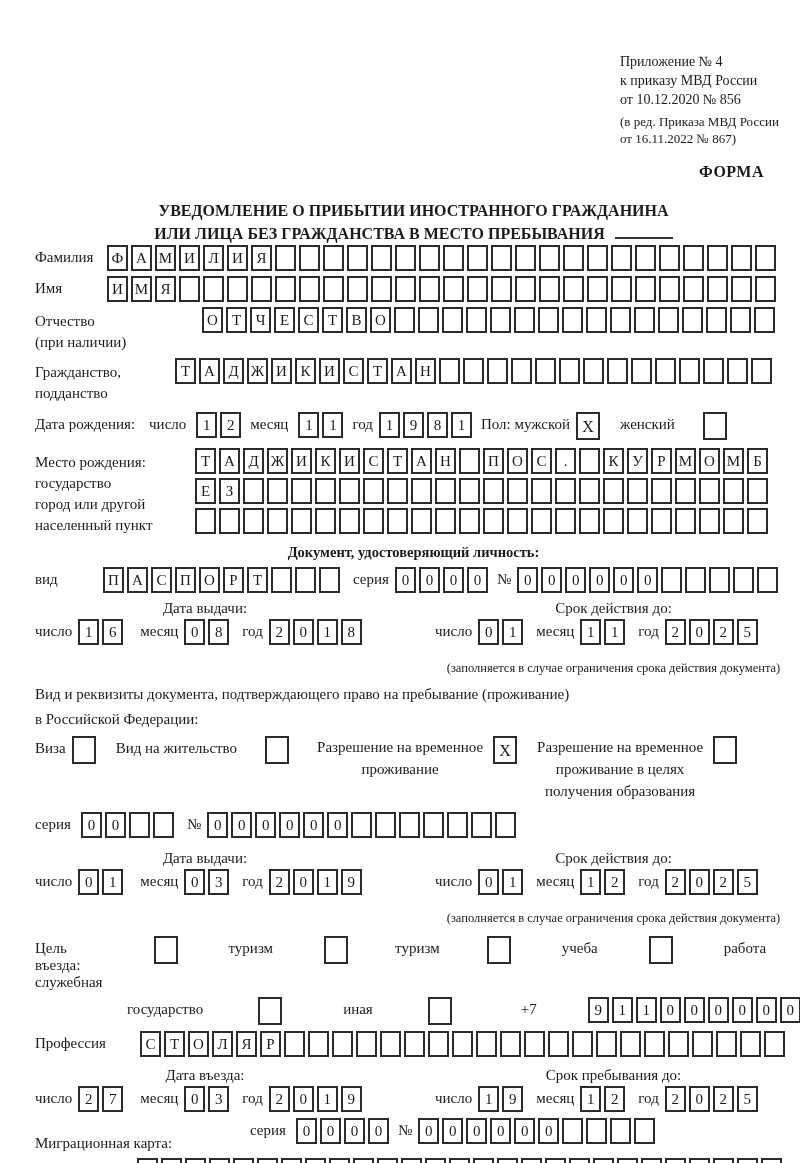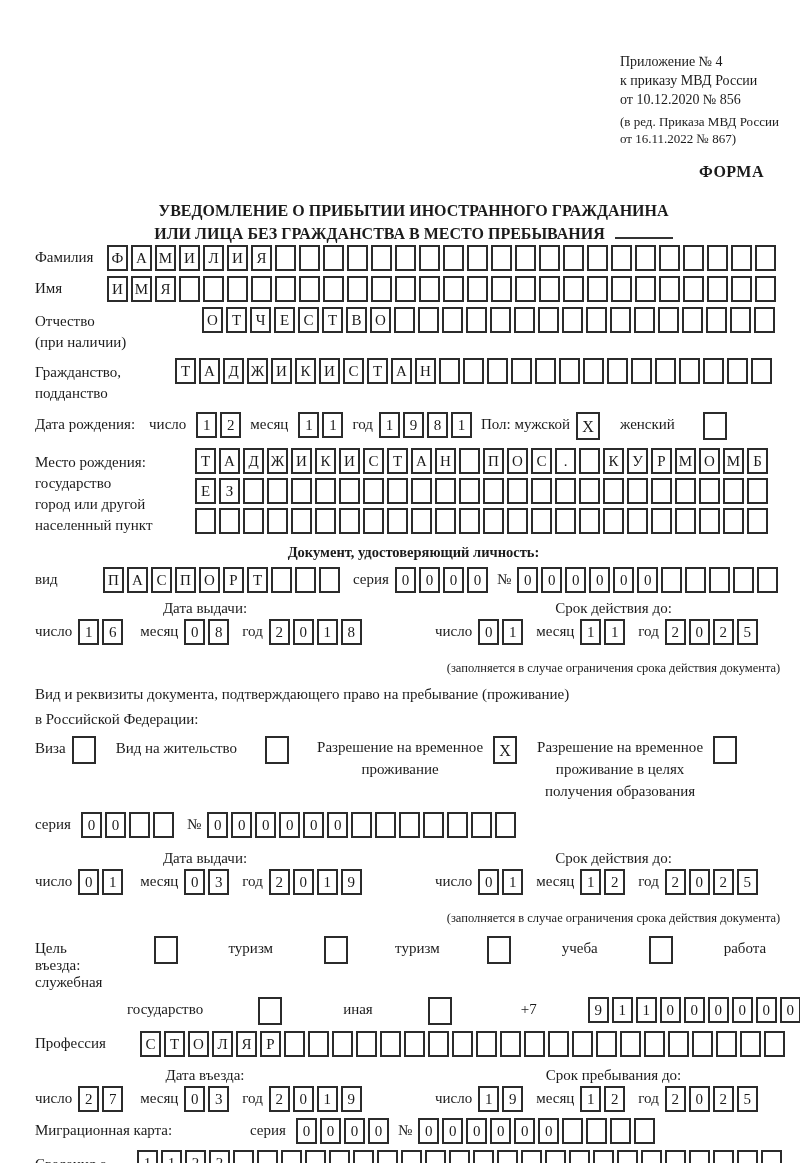--- a/index.html
+++ b/index.html
@@ -19,21 +19,21 @@
   .sec-heading { font-weight: bold; font-size: 15.5px; margin-top: 24px; margin-bottom: 14px; }
   
   .row { display: flex; align-items: flex-start; margin-bottom: 5px; }
   .lbl { flex: 0 0 auto; padding-top: 4px; }
   .w72 { width: 72px; }
   .w167 { width: 167px; }
   .w140 { width: 140px; }
   .w160 { width: 160px; }
   .w102 { width: 102px; }
   .w105 { width: 105px; }
-  .w170 { width: 170px; }
+  .w170 { width: 170px; margin-top: 13px; }
   .lbl-col div { line-height: 21px; }
   .boxes { display: flex; flex-wrap: nowrap; }
   .cell {
     display: inline-block; width: 21px; height: 26px; border: 2px solid #2b2b2b;
     margin-right: 3px; text-align: center; line-height: 23px; font-size: 15px; background: #fff;
   }
   .boxrow { margin-bottom: 4px; display: flex; }
   .cb {
     display: inline-block; width: 24px; height: 28px; border: 2px solid #2b2b2b;
     text-align: center; line-height: 25px; font-size: 16px; background: #fff; flex: 0 0 auto;

